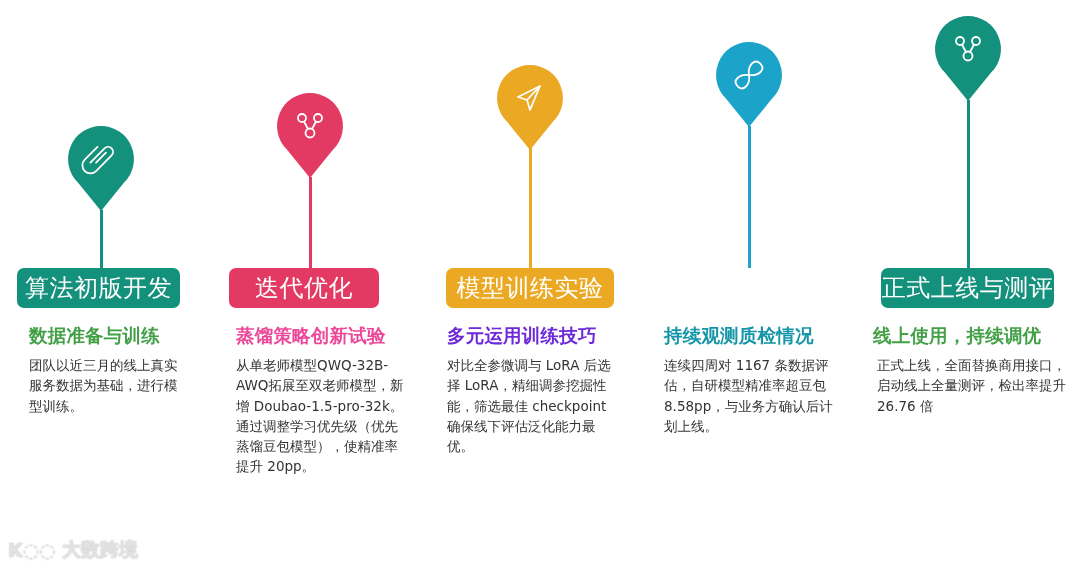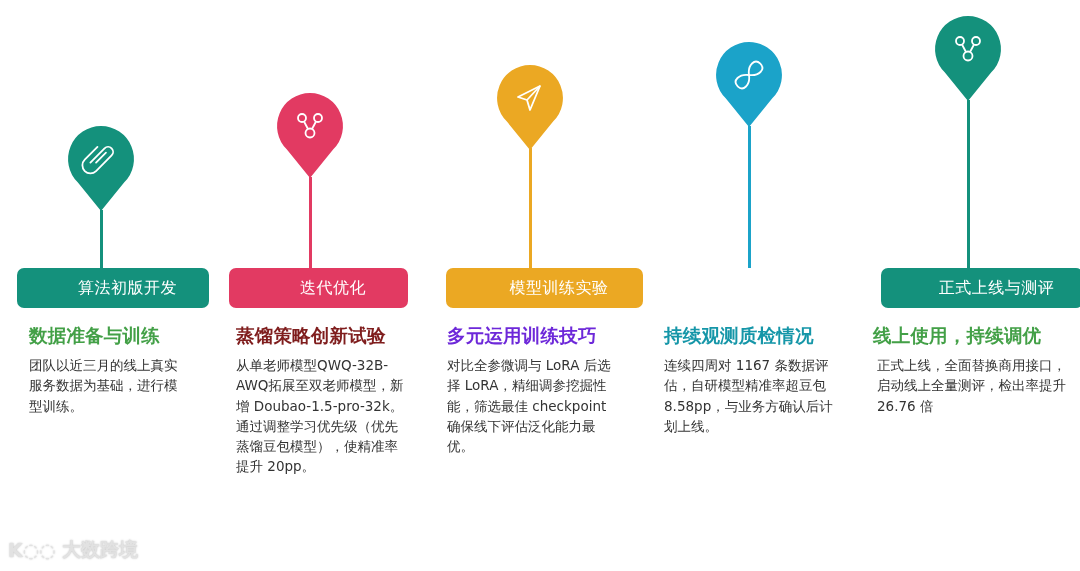--- a/index.html
+++ b/index.html
@@ -6,23 +6,22 @@
   body {
     width:1080px; height:571px; background:#ffffff; position:relative; overflow:hidden;
     font-family: "DejaVu Sans", "Liberation Sans", sans-serif;
   }
   .stage { position:absolute; left:0; top:0; width:1080px; height:571px; }
   .pin { position:absolute; width:68px; height:90px; }
   .pin svg { width:100%; height:100%; overflow:visible; }
   .stem { position:absolute; width:3px; }
   .label-box {
     position:absolute; height:40px; border-radius:7px;
-    color:#ffffff; font-size:16px; display:flex; align-items:center; justify-content:center;
+    color:#ffffff; font-size:24px; display:flex; align-items:center; justify-content:center;
     letter-spacing:0.5px;
-    padding-left:29px;
   }
   .subtitle {
     position:absolute; font-size:18.5px; font-weight:bold; white-space:nowrap; letter-spacing:0.2px;
   }
   .desc {
     position:absolute; font-size:13.5px; line-height:20.3px; color:#333333; width:170px;
   }
   .desc p { margin:0; }
   .watermark {
     position:absolute; left:8px; top:537px; color:#e2e2e2; font-size:19px; font-weight:bold;
@@ -58,21 +57,21 @@
         <circle cx="26" cy="26" r="4"></circle>
         <circle cx="42" cy="26" r="4"></circle>
         <circle cx="34" cy="41" r="4.5"></circle>
         <line x1="28" y1="29.5" x2="32" y2="37"></line>
         <line x1="40" y1="29.5" x2="36" y2="37"></line>
       </g>
     </svg>
   </div>
   <div class="stem" style="left:309px; top:177px; height:91px; background:#e23a62;"></div>
   <div class="label-box" style="left:229px; top:268px; width:150px; background:#e23a62;">迭代优化</div>
-  <div class="subtitle" style="left:236px; top:323px; color:#7f1d1d;">蒸馏策略创新试验</div>
+  <div class="subtitle" style="left:236px; top:323px; color:#ec4899;">蒸馏策略创新试验</div>
   <div class="desc" style="left:236px; top:355px; width:168px;">
     <p>从单老师模型QWQ-32B-AWQ拓展至双老师模型，新增 Doubao-1.5-pro-32k。</p>
     <p>通过调整学习优先级（优先蒸馏豆包模型），使精准率提升 20pp。</p>
   </div>
 
   <div class="pin" style="left:496px; top:64px;">
     <svg viewBox="0 0 68 90">
       <path d="M34 1 A33 33 0 0 1 57.3 57.3 L34 86 L10.7 57.3 A33 33 0 0 1 34 1 Z" fill="#eba823"></path>
       <g fill="none" stroke="#ffffff" stroke-width="1.8" stroke-linejoin="round">
         <path d="M44 22 L22 33 L31 36 L34 46 Z"></path>

